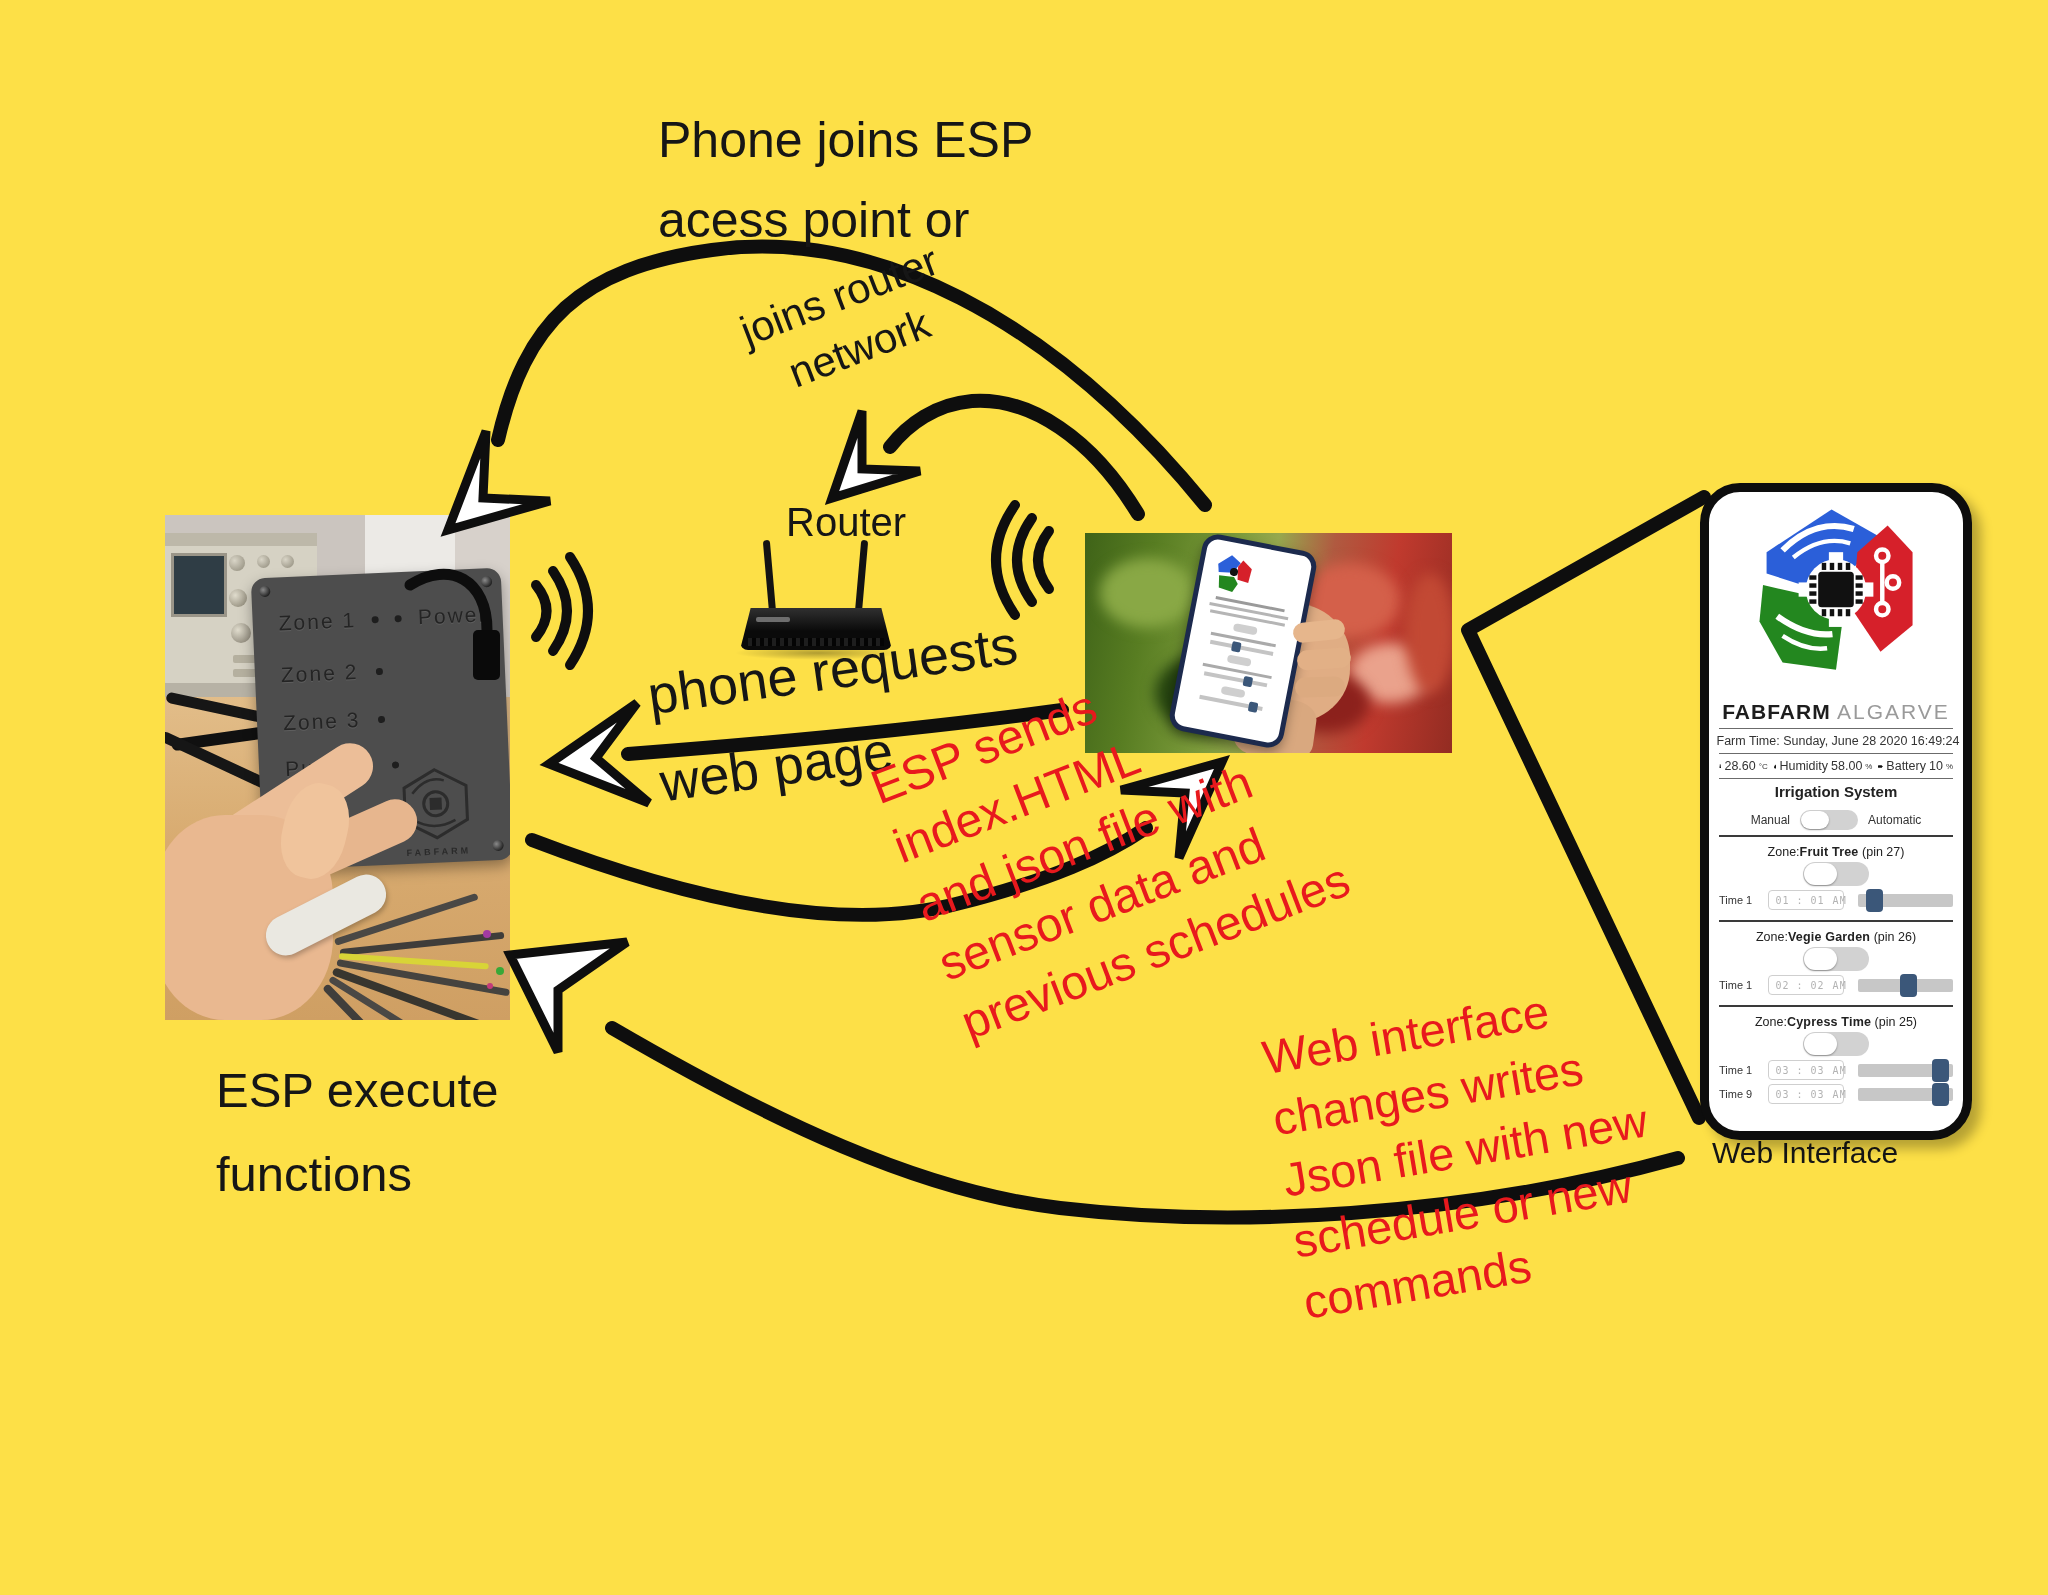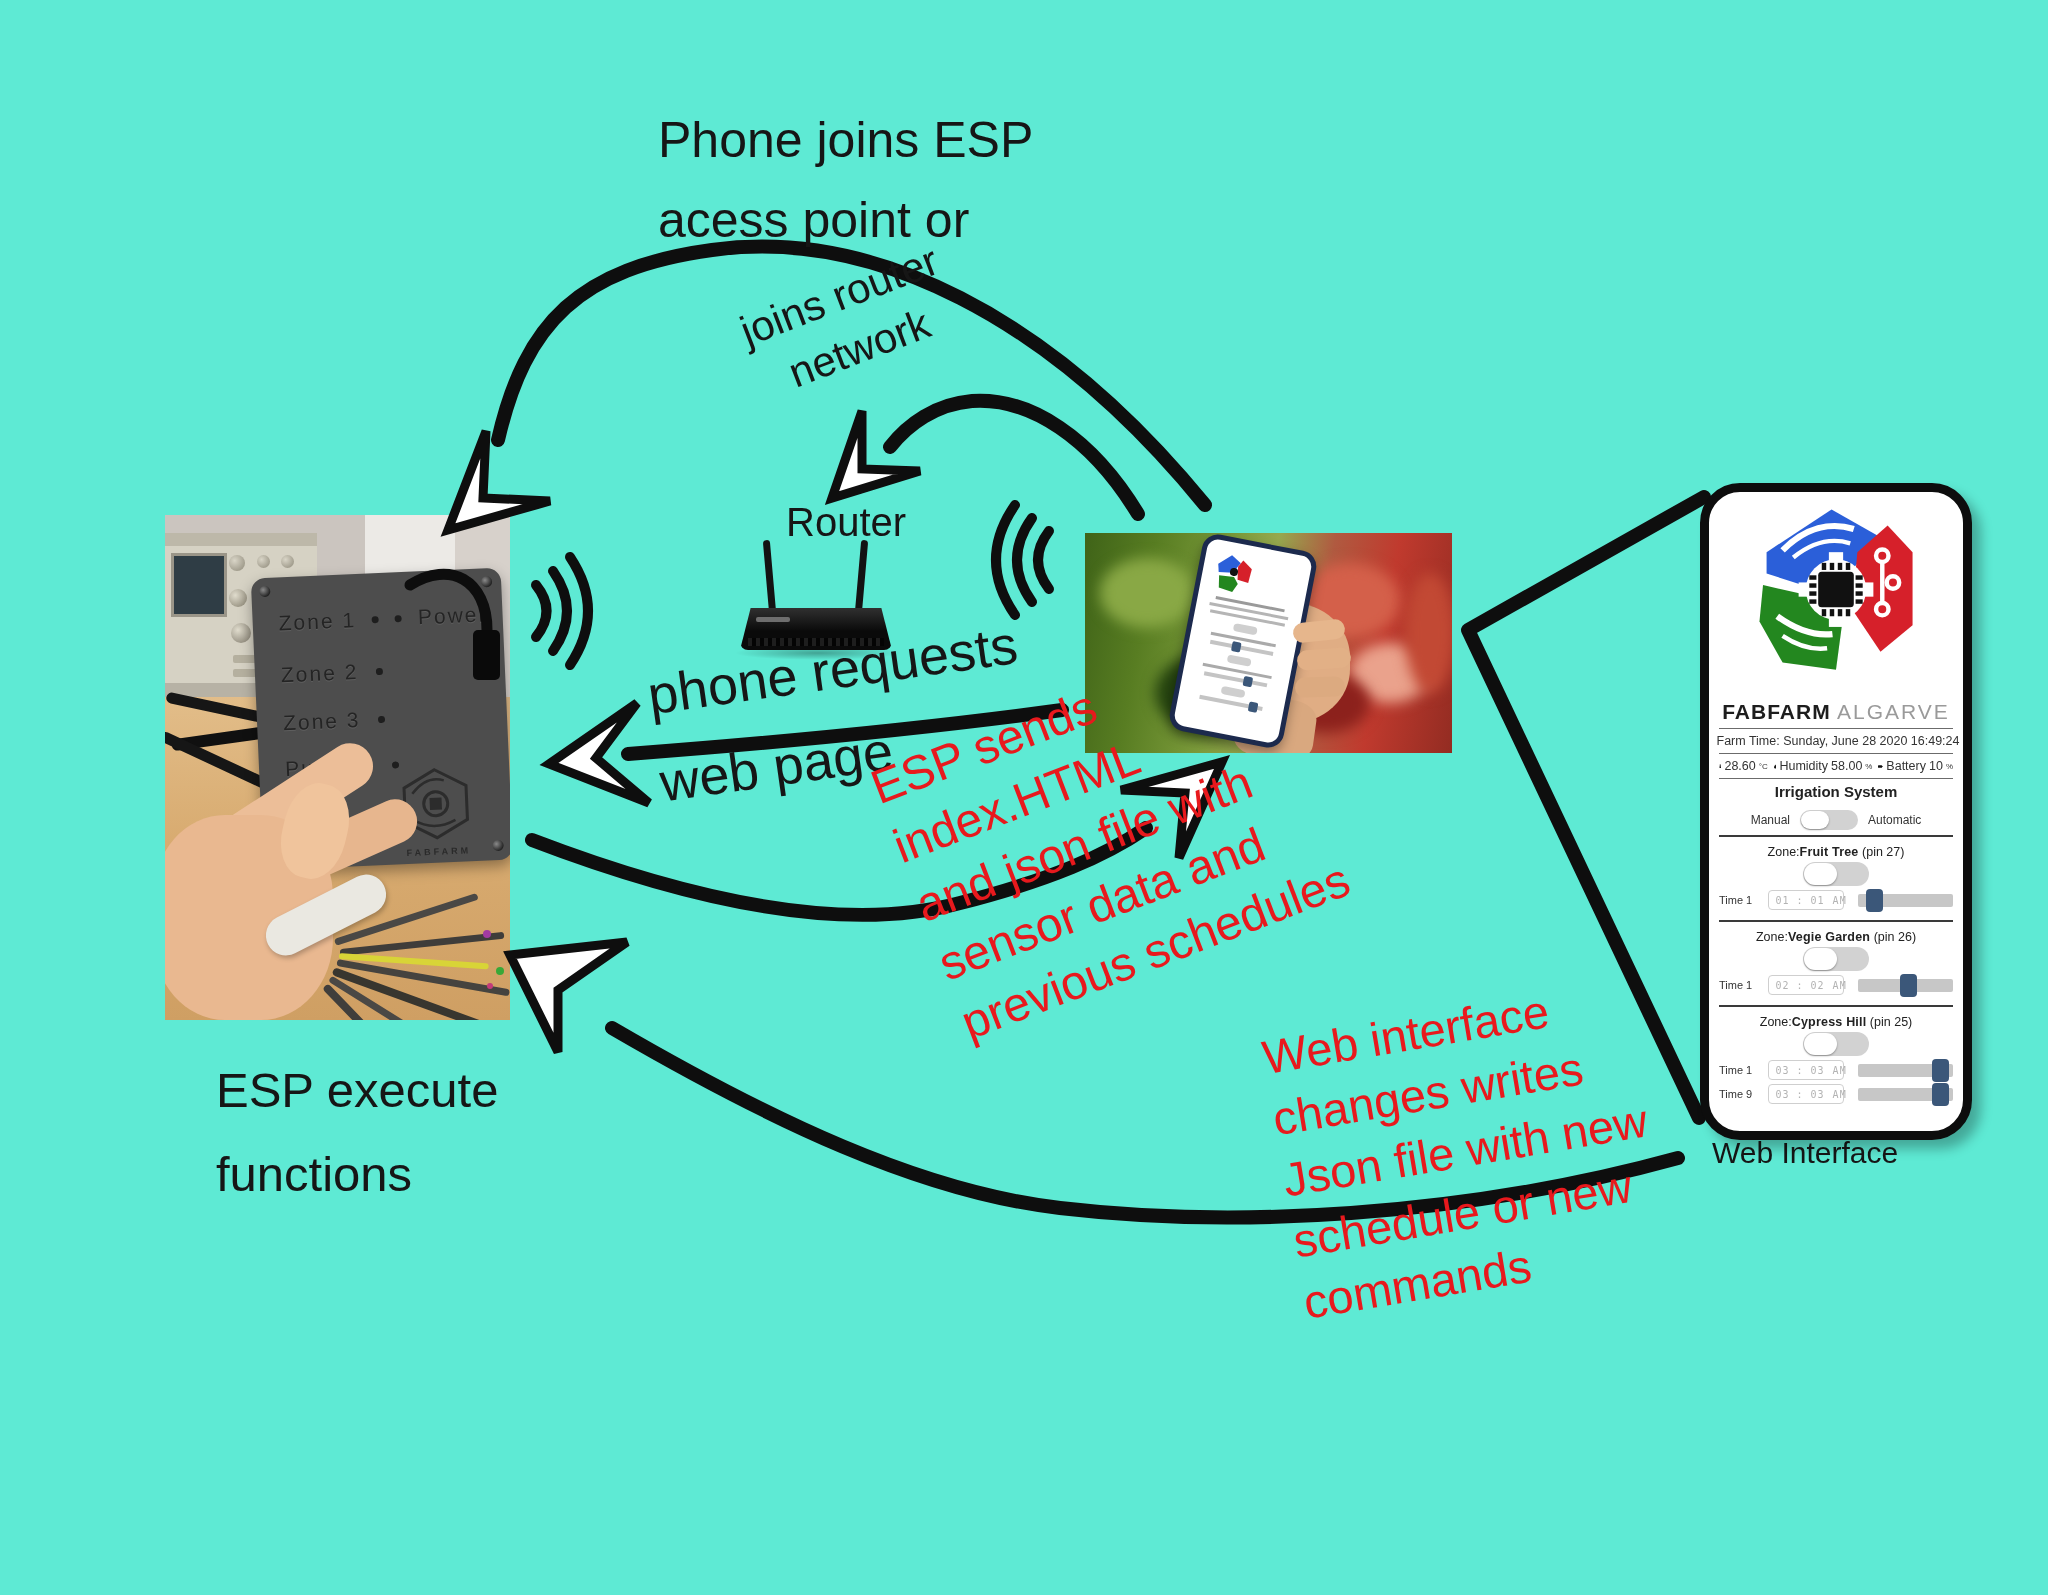--- a/index.html
+++ b/index.html
@@ -1,16 +1,16 @@
 <!DOCTYPE html>
 <html><head>
 <meta charset="utf-8">
 <style>
   html,body{margin:0;padding:0;background:#ffffff;}
-  #canvas{position:relative;width:2048px;height:1595px;background:#5eead4;overflow:hidden;
+  #canvas{position:relative;width:2048px;height:1595px;background:#fde047;overflow:hidden;
           font-family:"Liberation Sans","DejaVu Sans",sans-serif;color:#161616;}
   .abs{position:absolute;}
   .note{color:#e8191d;}
   .bigtxt{white-space:nowrap;}
 
   
   #wi-panel{left:1700px;top:483px;width:272px;height:657px;box-sizing:border-box;
     border:9px solid #0d0d0d;border-radius:40px;background:#fff;z-index:6;
     box-shadow:9px 9px 12px rgba(0,0,0,.28);padding:8px 10px;overflow:hidden;}
   .wi-center{text-align:center;}
@@ -414,21 +414,21 @@
         </span>
         <span class="track">
           <span class="handle" style="left: 44%;"></span>
         </span>
       </div>
     </div>
     <div class="sep2"></div>
 
     <div class="zone">
       <div class="zhead">
-        <span>Zone:</span><b>Cypress Hill</b>
+        <span>Zone:</span><b>Cypress Time</b>
         <span>(pin 25)</span>
       </div>
       <div class="ztr">
           <span class="toggle big">
             <span class="knob"></span>
           </span>
         </div>
       <div class="trow">
         <span class="tlabel">Time 1</span>
         <span class="tinput">

